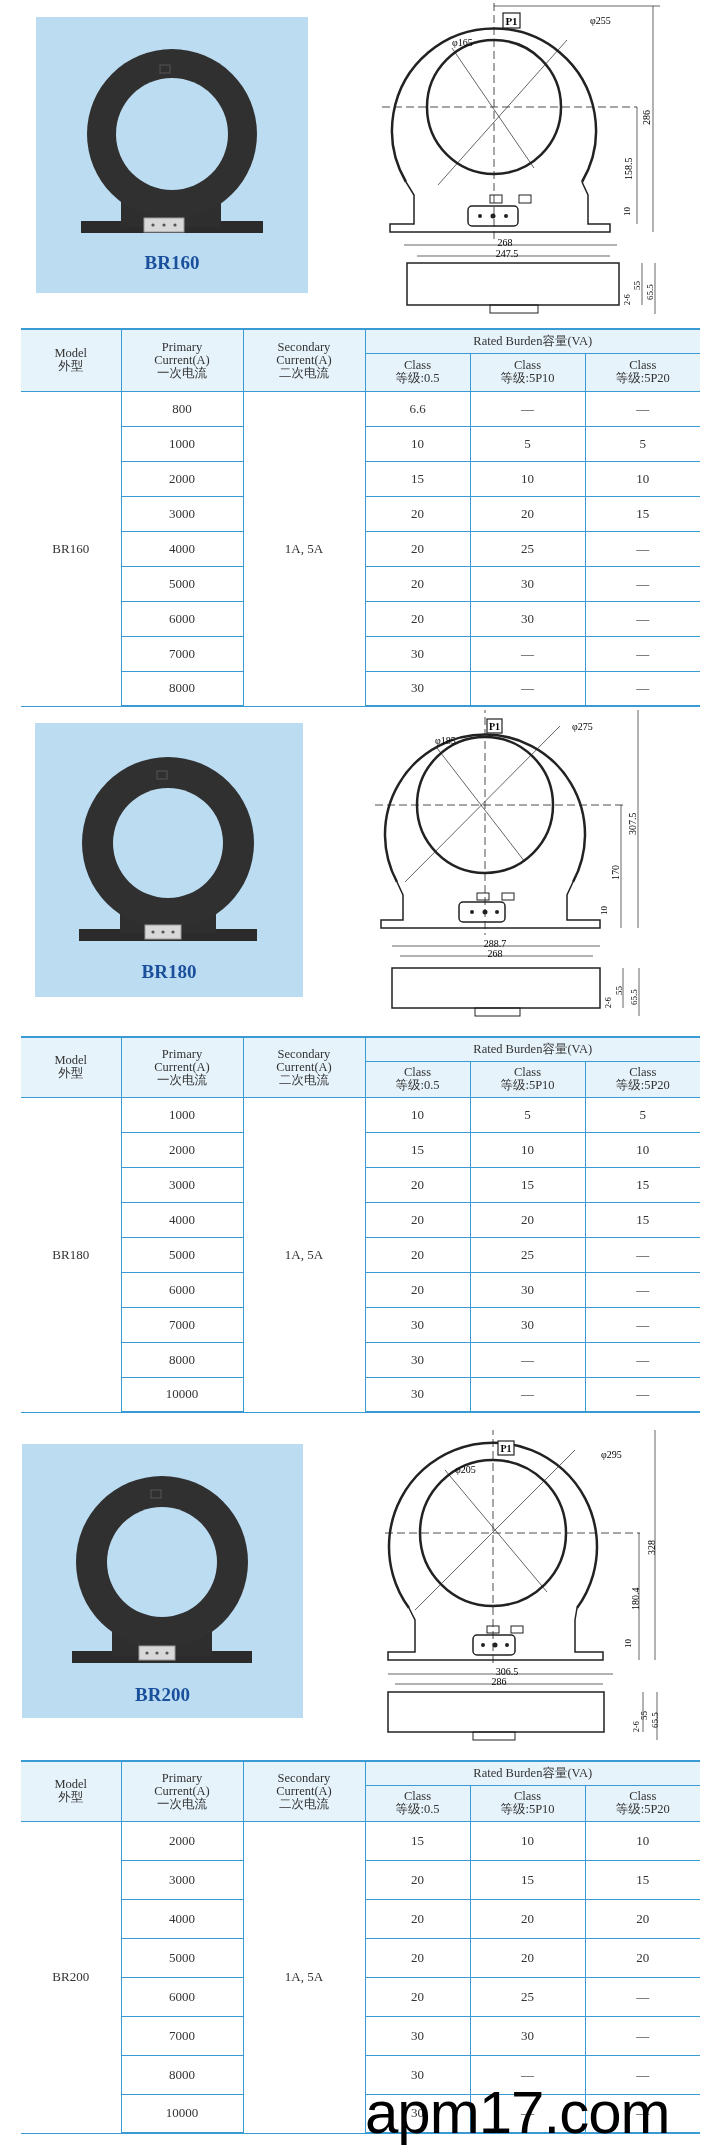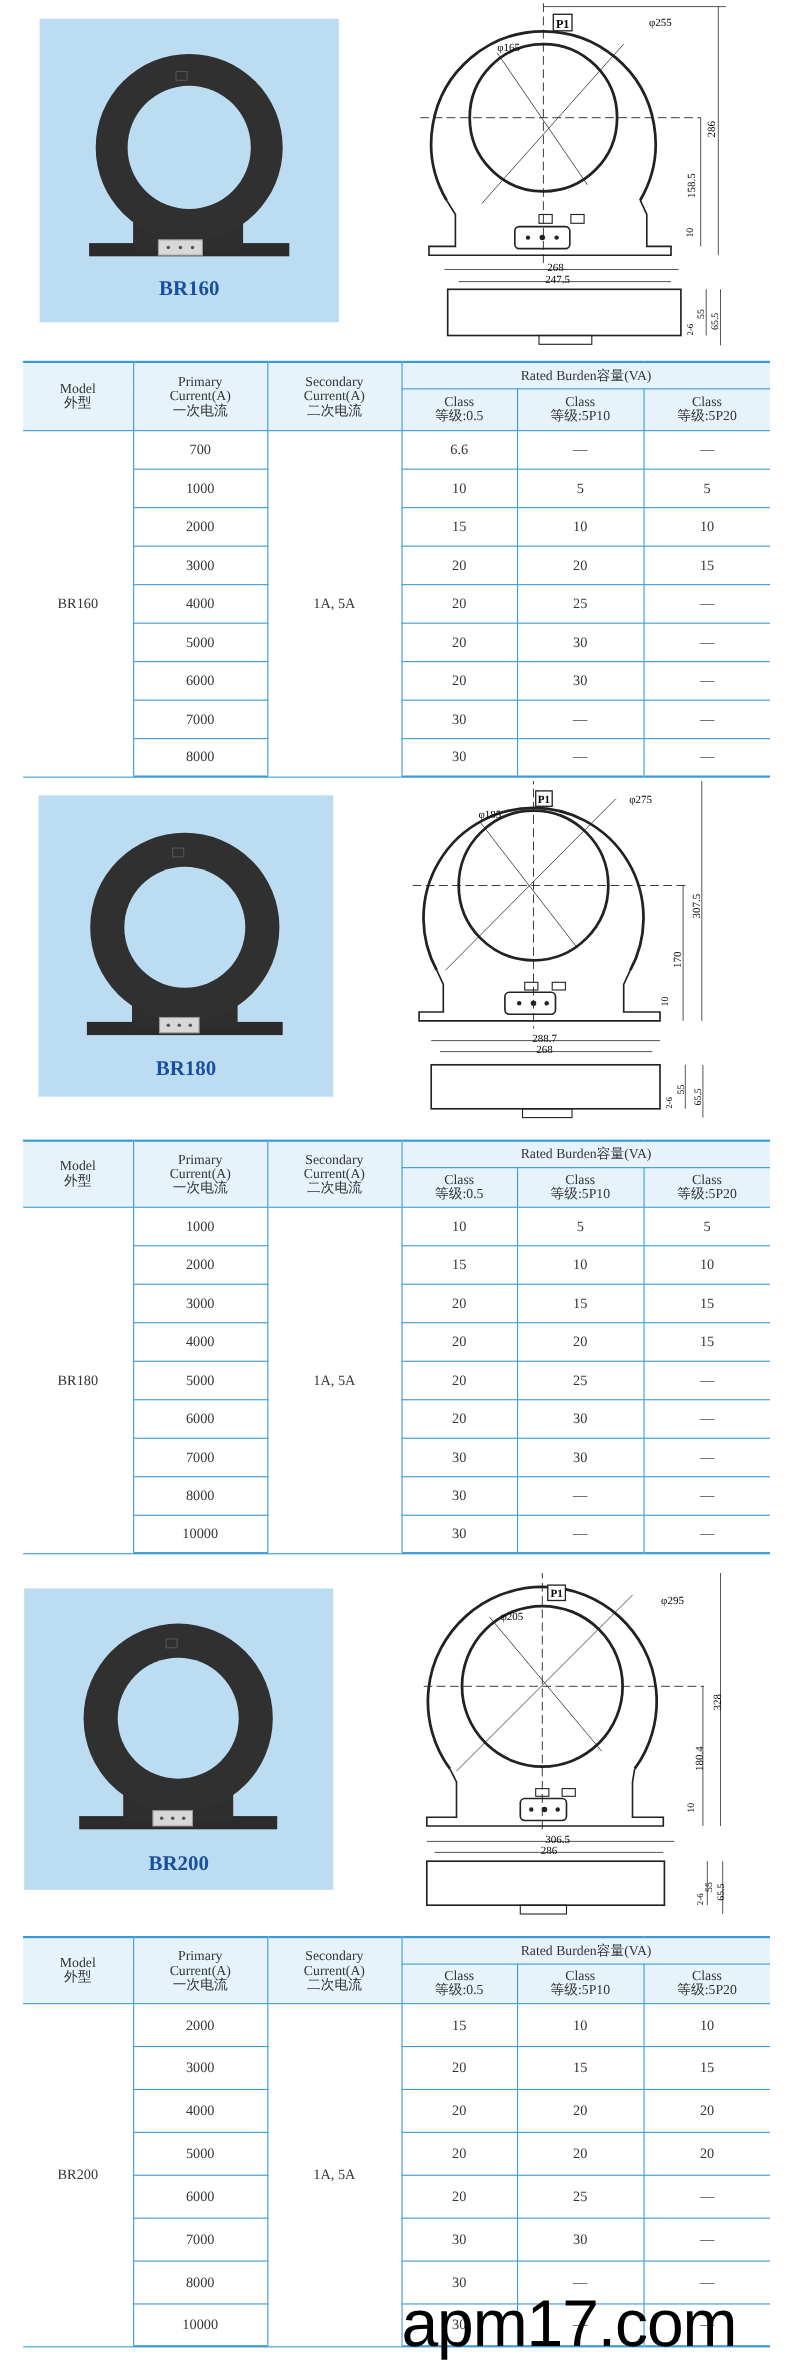--- a/index.html
+++ b/index.html
@@ -122,21 +122,21 @@
           </th>
         <th>
             <div>Class</div>
             <div>等级:5P20</div>
           </th>
       </tr>
     </thead>
     <tbody>
       <tr style="height:35px;">
         <td rowspan="9" class="model">BR160</td>
-        <td>700</td>
+        <td>800</td>
         <td rowspan="9">1A, 5A</td>
         <td>6.6</td>
         <td>—</td>
         <td class="last">—</td>
       </tr>
       <tr style="height:35px;">
           <td>1000</td>
           <td>10</td>
           <td>5</td>
           <td class="last">5</td>

